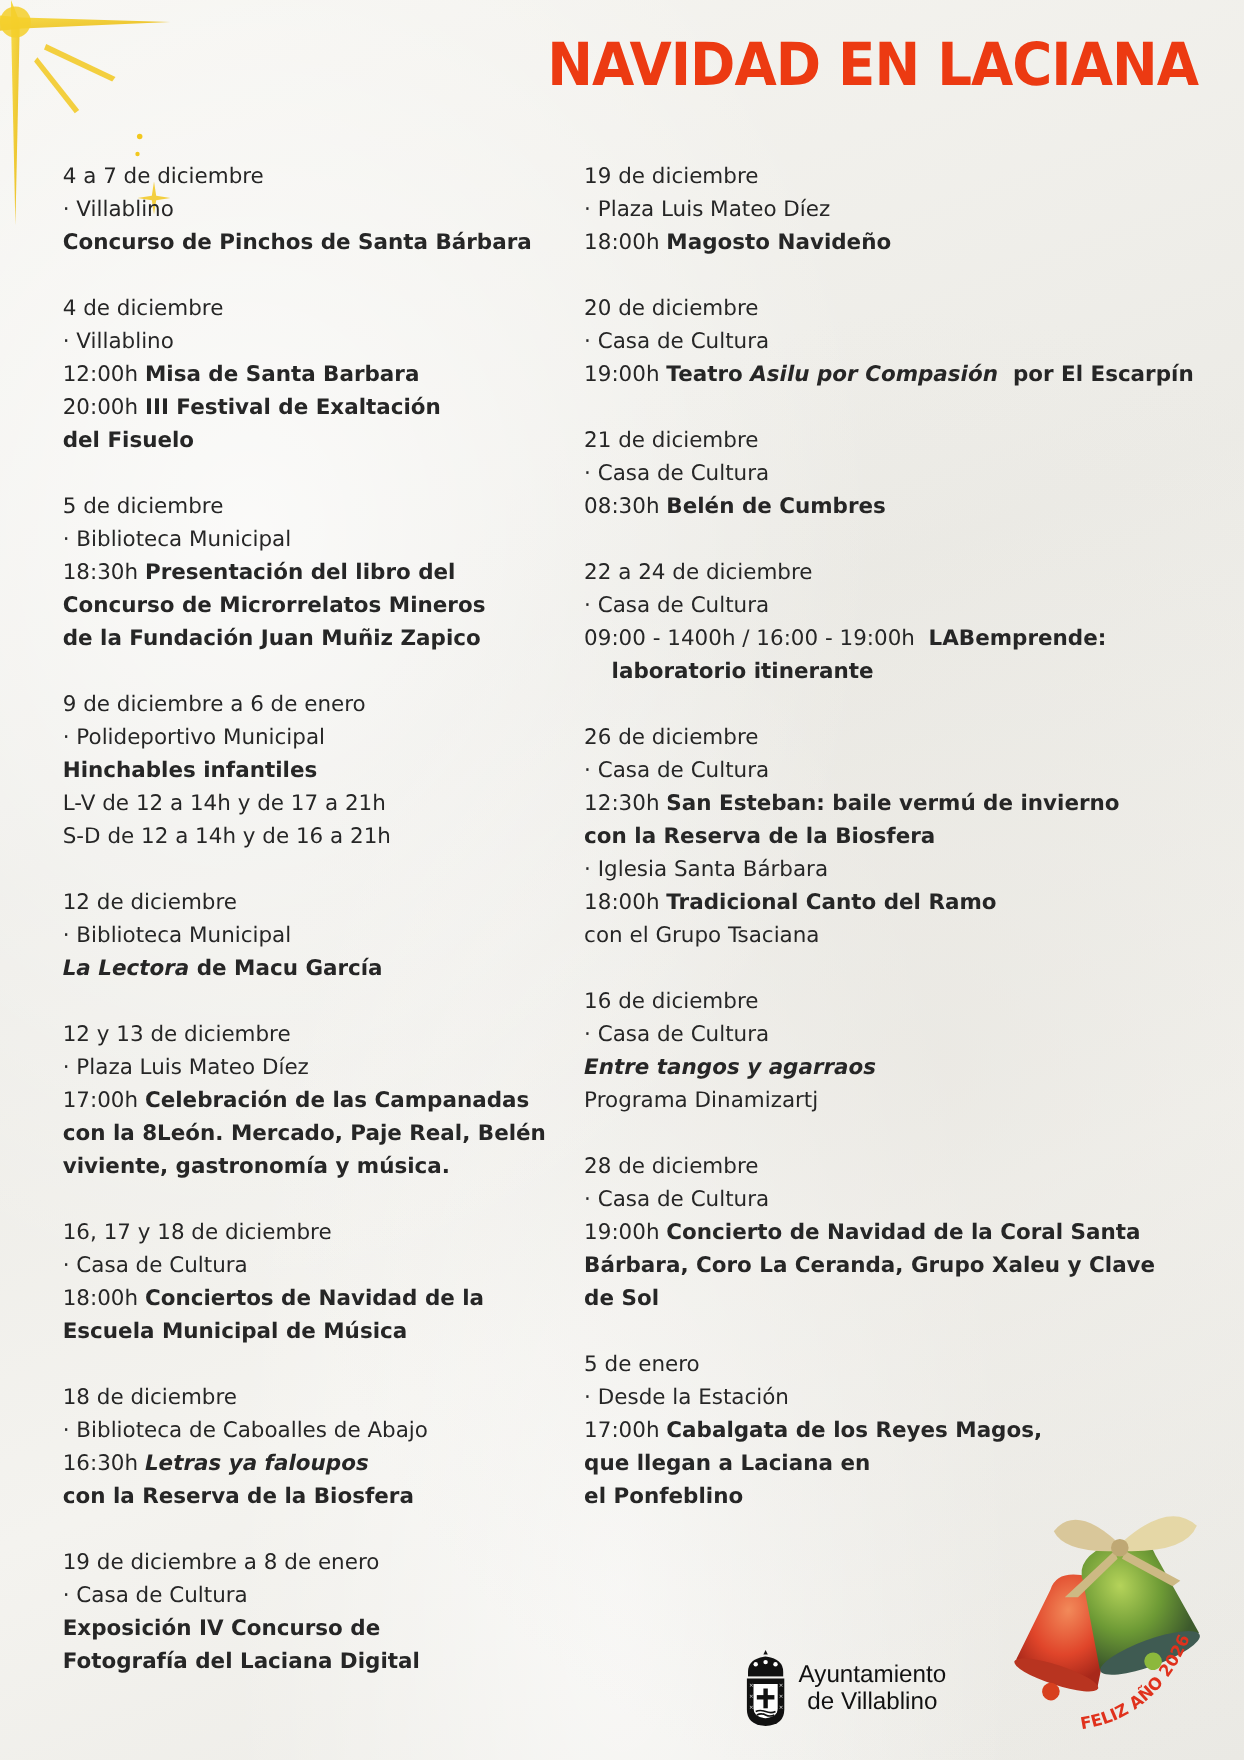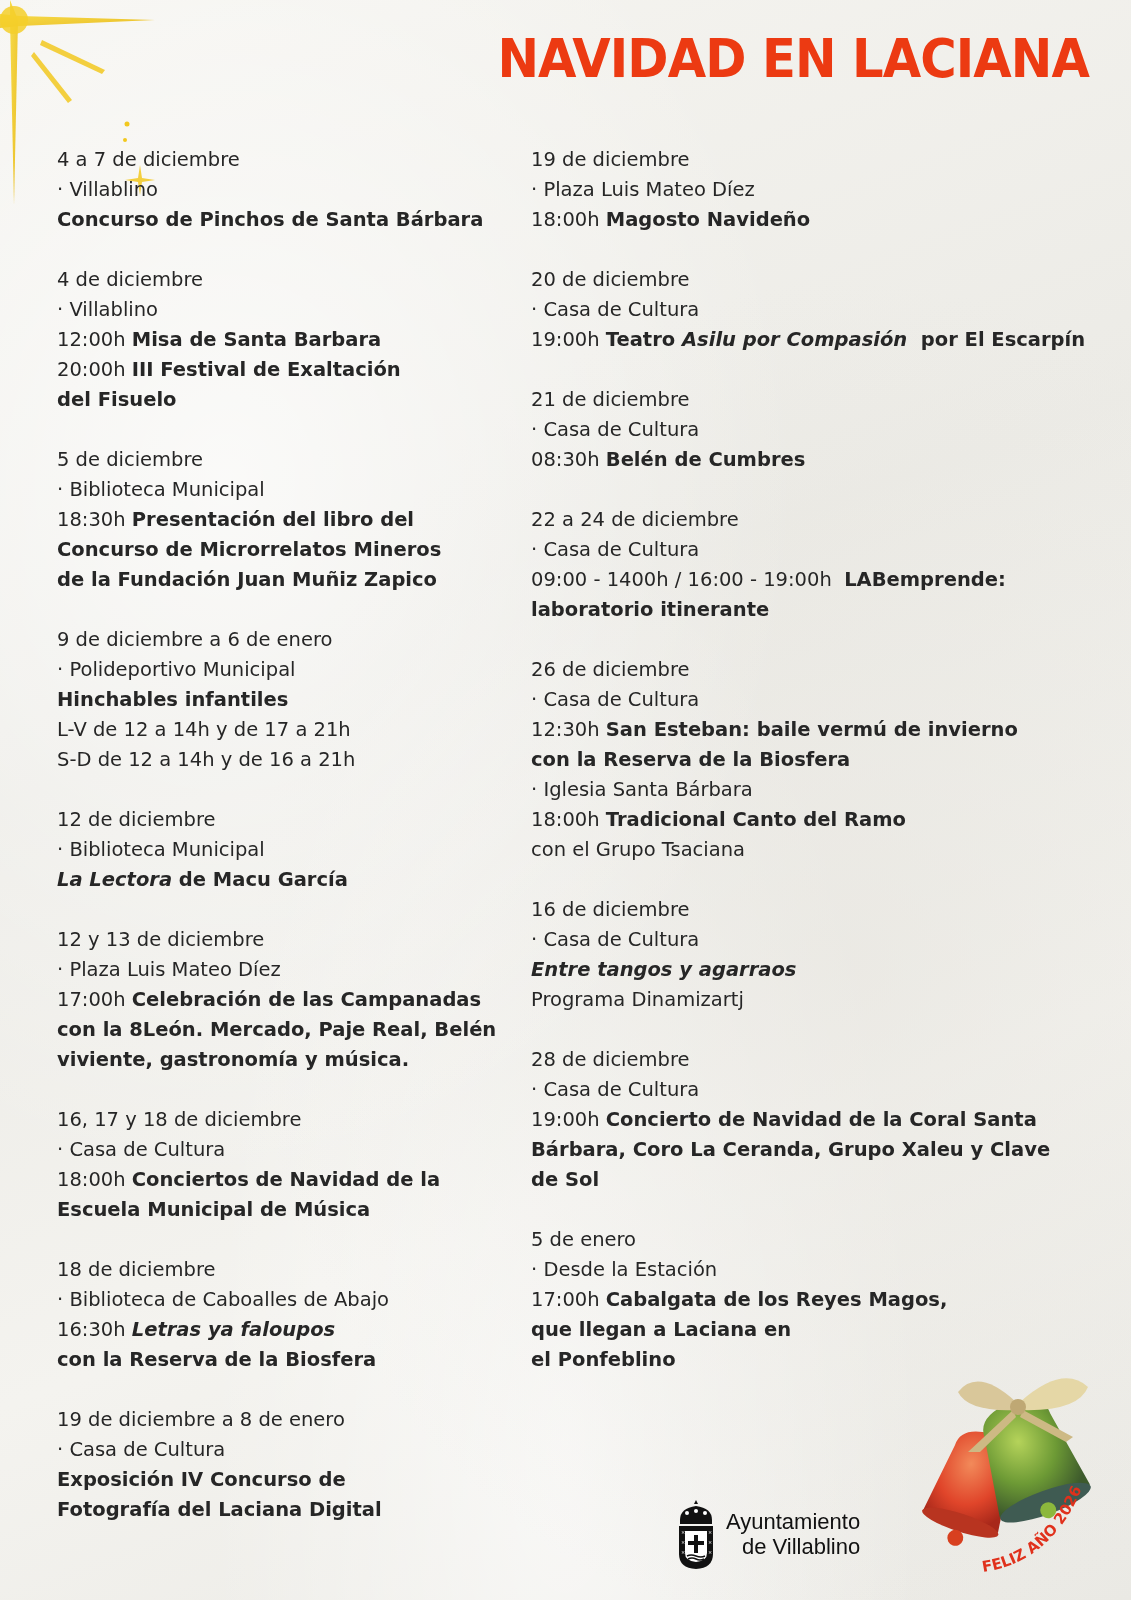--- a/index.html
+++ b/index.html
@@ -54,21 +54,21 @@
       top: 1498px;
       display: flex;
       align-items: center;
       gap: 10px;
     }
     .logo-text {
       font-family: "Liberation Sans", sans-serif;
       font-size: 22px;
       line-height: 25px;
       color: #111;
-      text-align: right;
+      text-align: center;
     }
     .bells { position: absolute; left: 898px; top: 1372px; width: 220px; height: 210px; }
   </style>
 </head>
 <body>
 
 <svg class="star" viewBox="0 0 170 210">
   <defs>
     <linearGradient id="sg" x1="0" y1="0" x2="1" y2="1">
       <stop offset="0" stop-color="#f7d836"></stop>
@@ -165,21 +165,21 @@
     </div>
     <div class="event">
       <div class="line date">21 de diciembre</div>
       <div class="line venue">· Casa de Cultura</div>
       <div class="line"><span class="plain" style="white-space: pre;">08:30h </span><span class="b" style="white-space: pre;">Belén de Cumbres</span></div>
     </div>
     <div class="event">
       <div class="line date">22 a 24 de diciembre</div>
       <div class="line venue">· Casa de Cultura</div>
       <div class="line"><span class="plain" style="white-space: pre;">09:00 - 1400h / 16:00 - 19:00h  </span><span class="b" style="white-space: pre;">LABemprende:</span></div>
-      <div class="line"><span class="b" style="white-space: pre;">laboratorio itinerante</span></div>
+      <div class="line"><span class="b" style="white-space: pre; margin-left: 25px;">laboratorio itinerante</span></div>
     </div>
     <div class="event">
       <div class="line date">26 de diciembre</div>
       <div class="line venue">· Casa de Cultura</div>
       <div class="line"><span class="plain" style="white-space: pre;">12:30h </span><span class="b" style="white-space: pre;">San Esteban: baile vermú de invierno</span></div>
       <div class="line"><span class="b" style="white-space: pre;">con la Reserva de la Biosfera</span></div>
       <div class="line"><span class="plain" style="white-space: pre;">· Iglesia Santa Bárbara</span></div>
       <div class="line"><span class="plain" style="white-space: pre;">18:00h </span><span class="b" style="white-space: pre;">Tradicional Canto del Ramo</span></div>
       <div class="line"><span class="plain" style="white-space: pre;">con el Grupo Tsaciana</span></div>
     </div>

